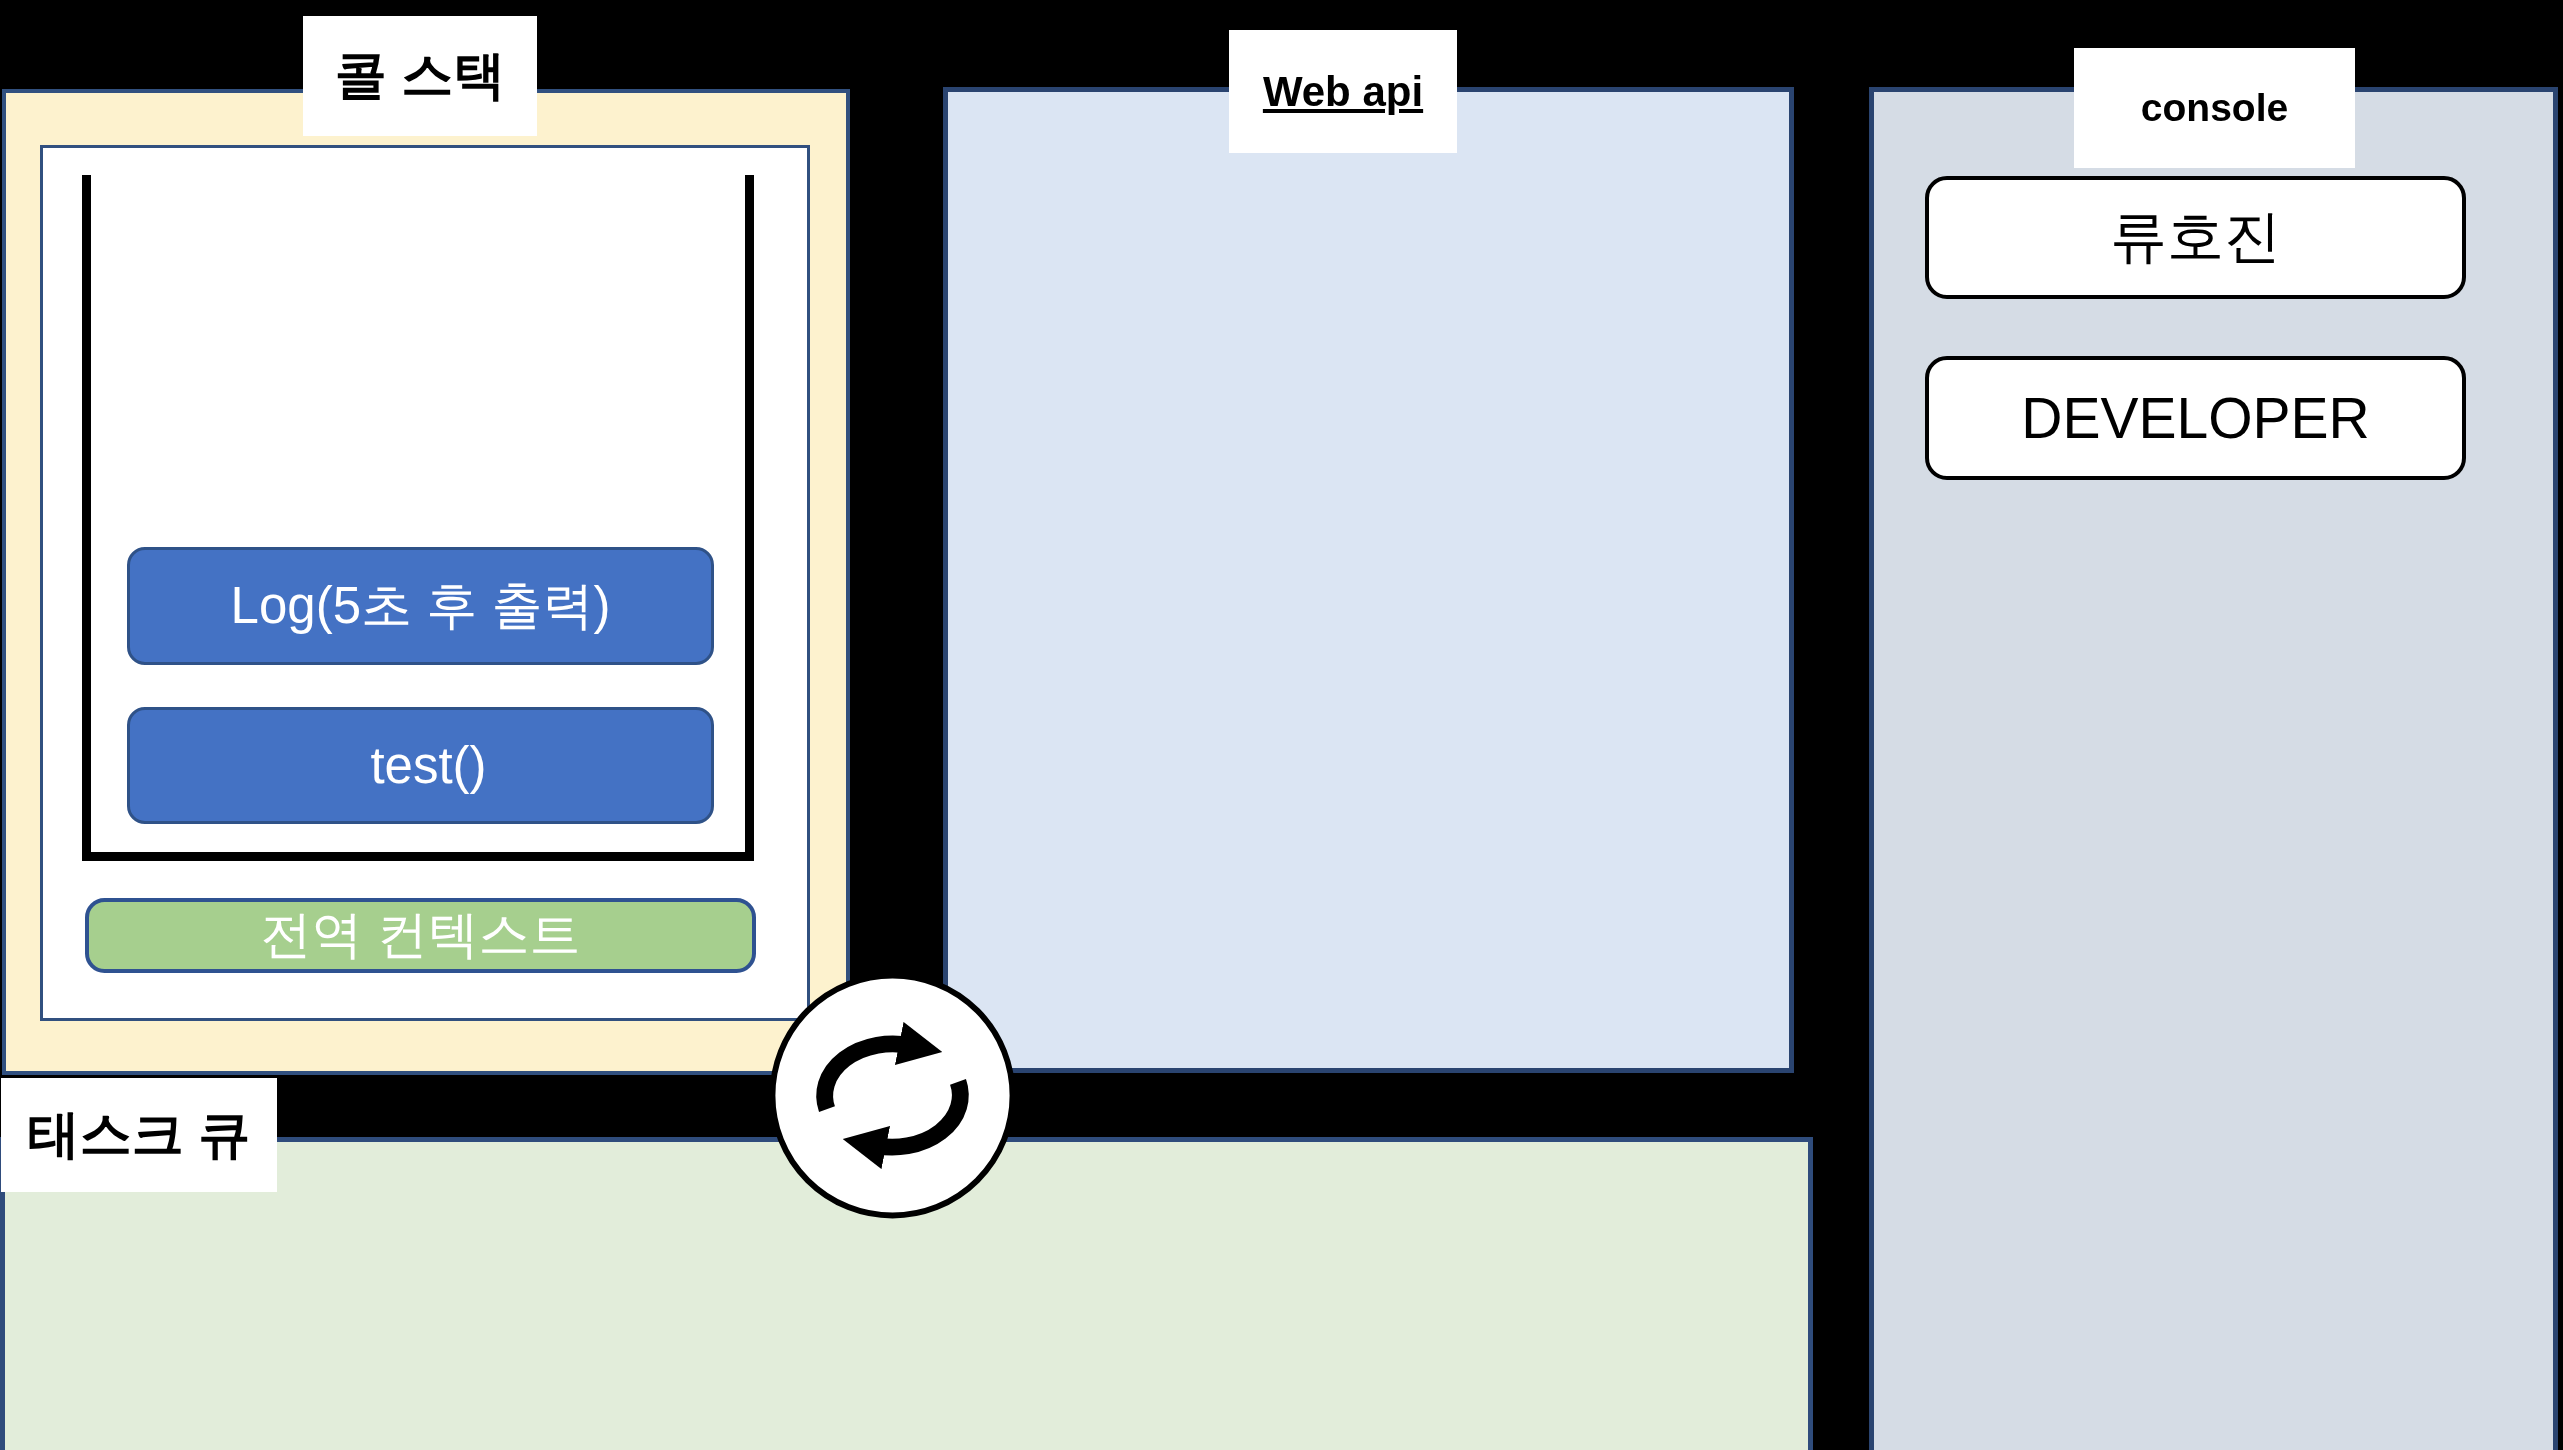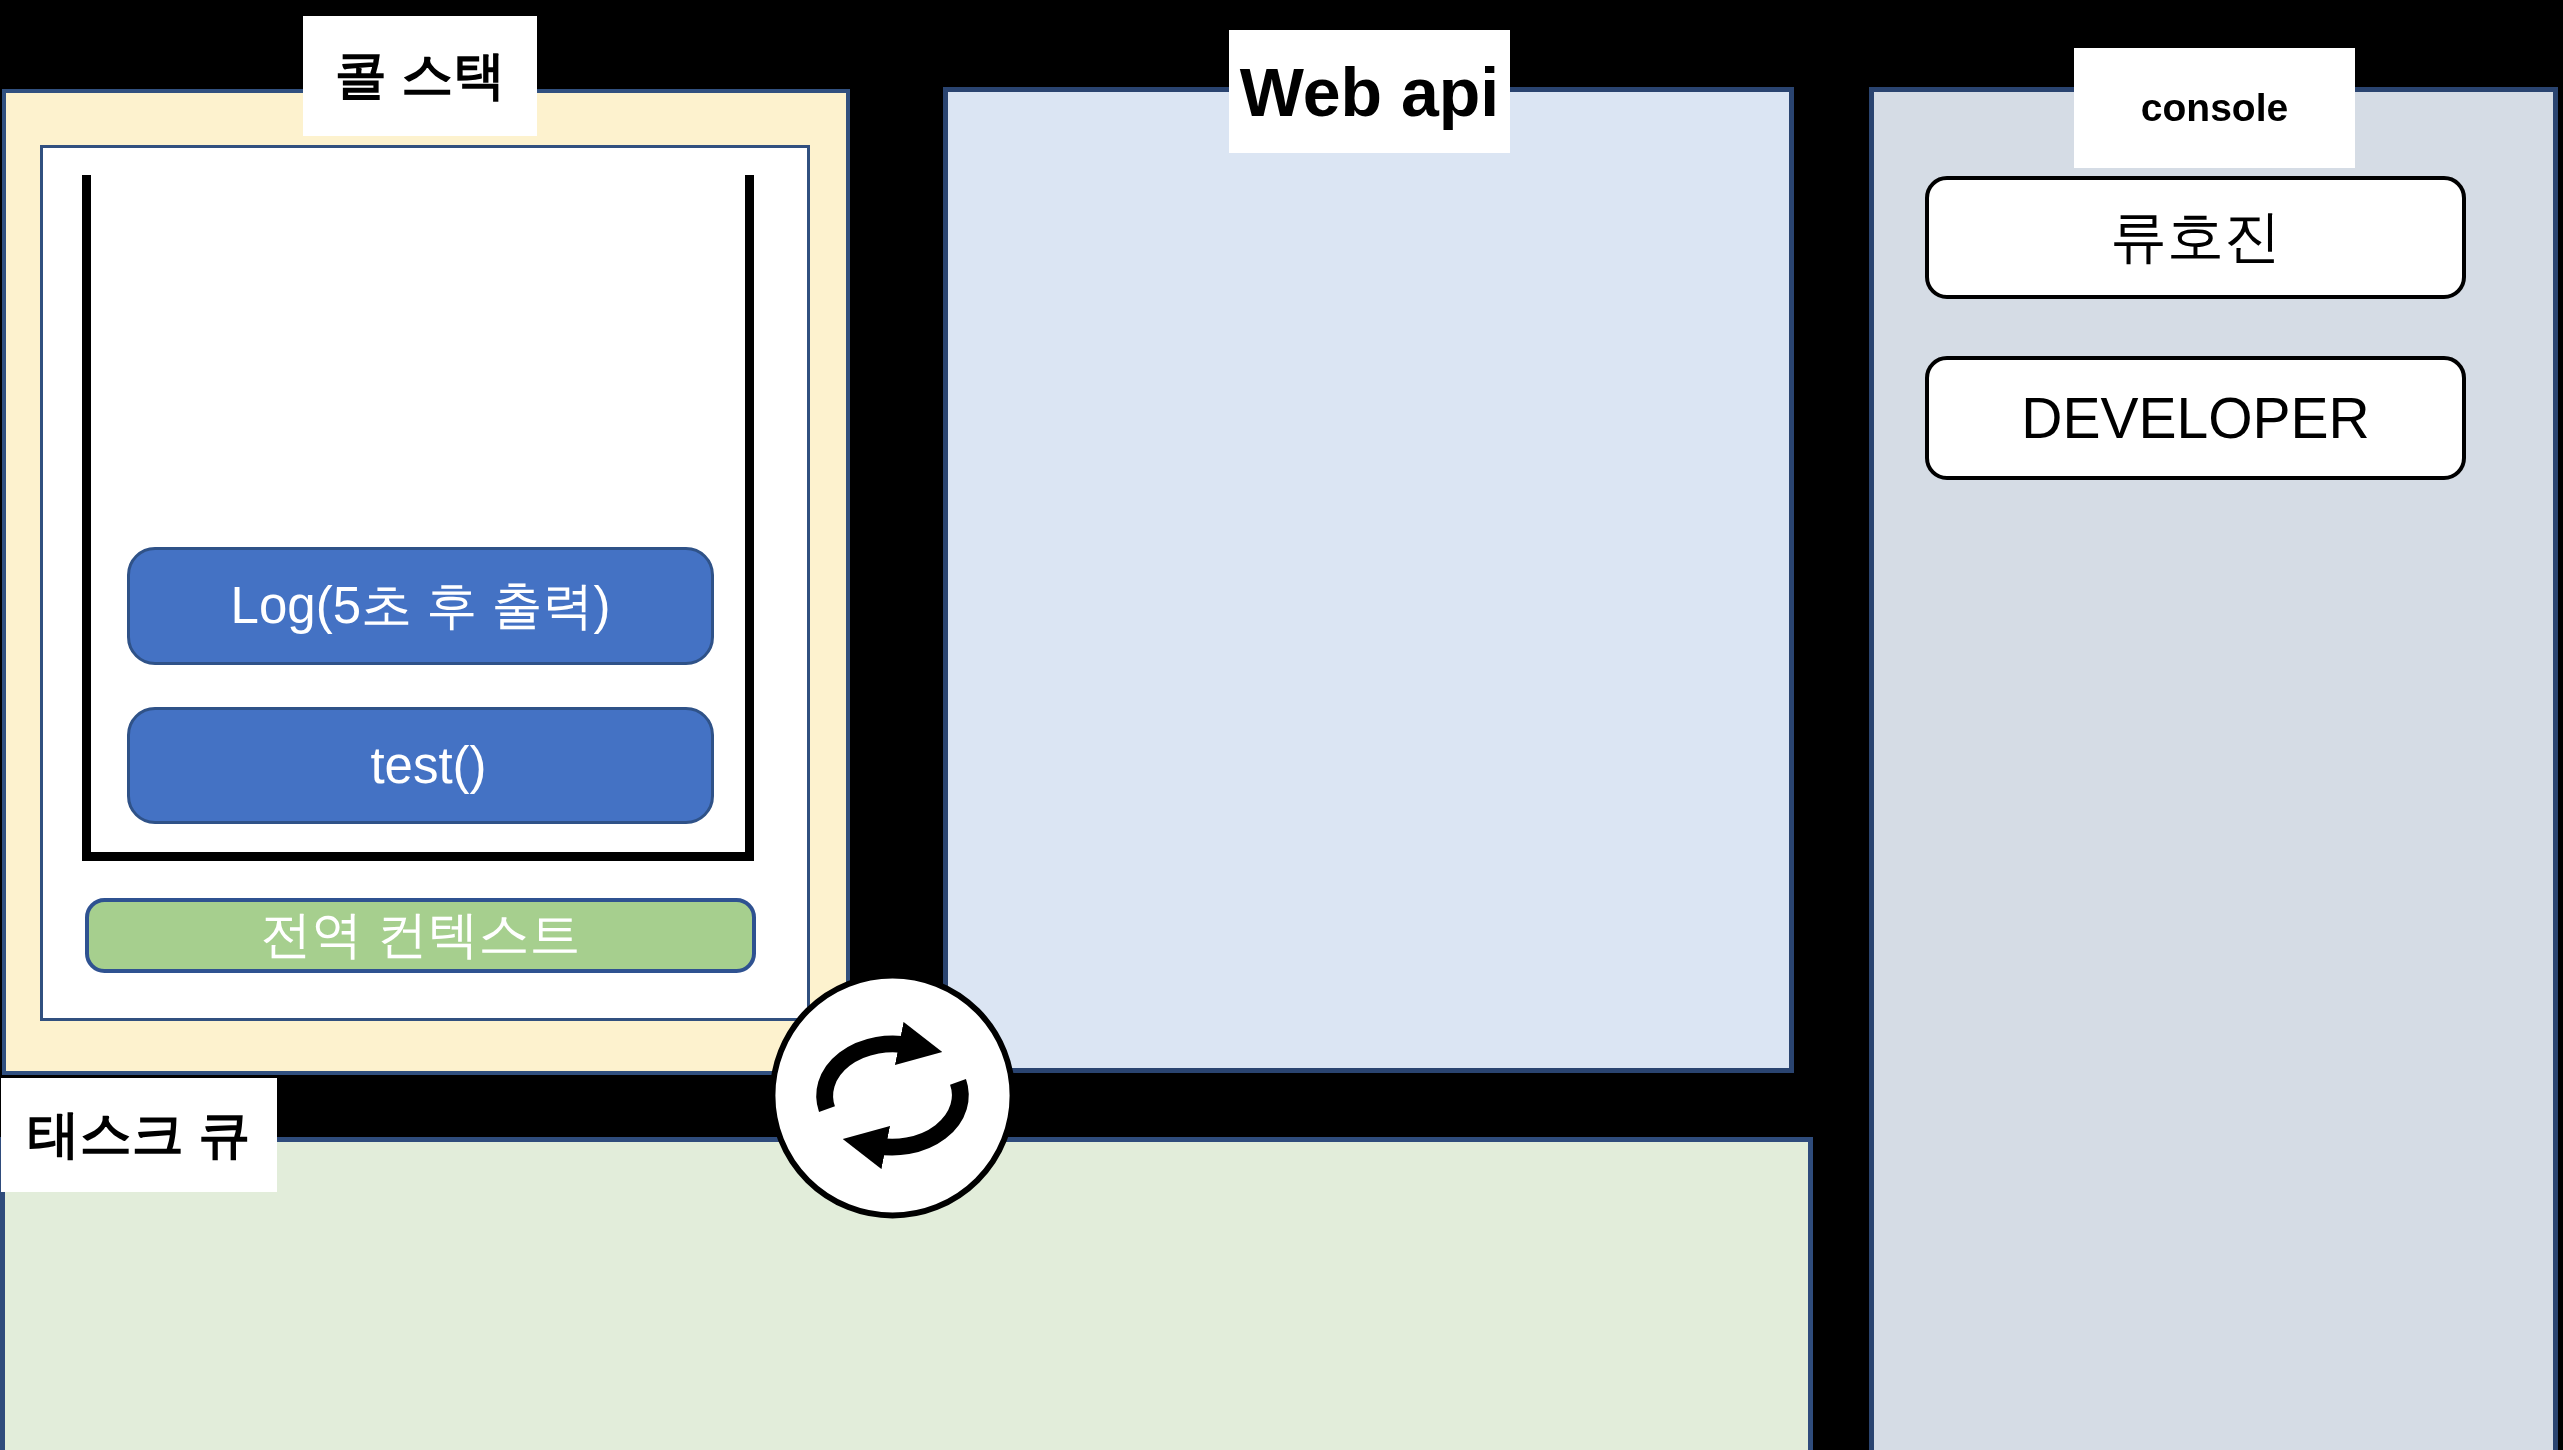--- a/index.html
+++ b/index.html
@@ -44,21 +44,21 @@
   #task-queue-panel{
     left:0px;top:1121px;width:1813px;height:329px;
     background:var(--task_queue_fill);
     border:5.2px solid var(--task_queue_border);
   }
 
   
   .frame{
     background:var(--button_blue_fill);
     border:3.2px solid var(--button_blue_border);
-    border-radius:28px;
+    border-radius:18px;
     color:var(--button_text);
     font-size:51px;
   }
   #stack-frame-log{left:127px;top:531px;width:587px;height:118px;}
   #stack-frame-test{left:127px;top:691px;width:587px;height:117px;padding-left:16px;}
   #global-context-box{
     left:85px;top:882px;width:671px;height:75px;
     background:var(--button_green_fill);
     border:4.5px solid var(--button_green_border);
     border-radius:19.5px;
@@ -78,21 +78,21 @@
   #console-entry-1{top:160px;height:123px;}
   #console-entry-2{top:340px;height:124px;}
 
   
   .section-label{
     background:var(--label_bg);
     color:var(--label_text);
     font-weight:700;
   }
   #call-stack-label{left:303px;top:0px;width:234px;height:120px;font-size:52px;}
-  #web-api-label{left:1229px;top:14.3px;width:281px;height:123px;font-size:68px;}
+  #web-api-label{left:1229px;top:14.3px;width:228px;height:123px;font-size:42px;text-decoration:underline;}
   #console-label{left:2074px;top:32px;width:281px;height:120px;font-size:39px;}
   #task-queue-label{left:1px;top:1062px;width:276px;height:114px;font-size:52px;}
 
   
   #event-loop{left:766px;top:953px;width:253px;height:253px;}
   #event-loop svg{display:block;width:100%;height:100%;}
 </style>
 </head>
 <body>
 

